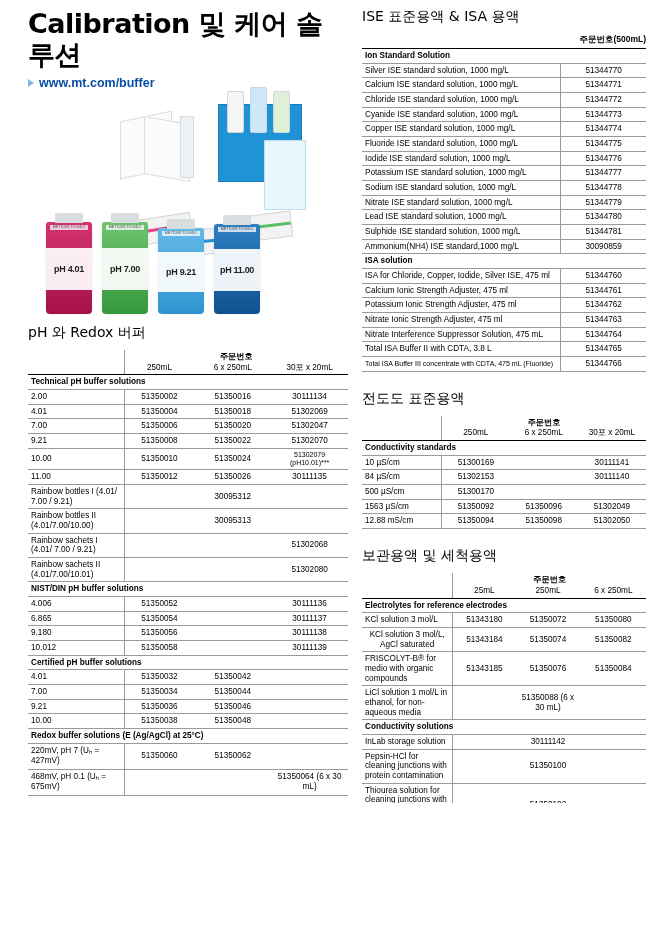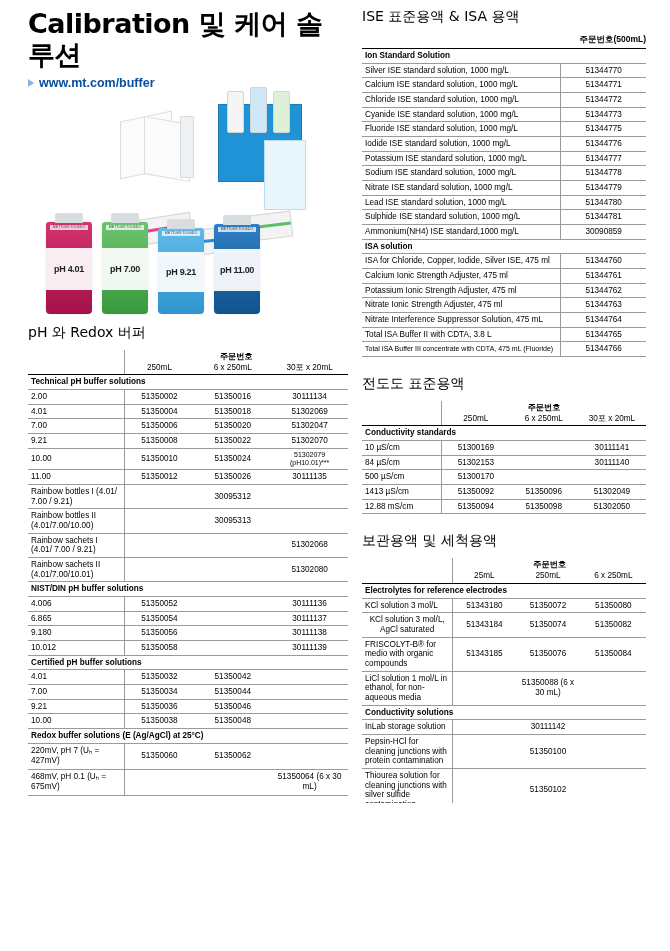--- a/index.html
+++ b/index.html
@@ -415,20 +415,24 @@
           </tr>
         <tr>
             <td>Chloride ISE standard solution, 1000 mg/L</td>
             <td class="c vline">51344772</td>
           </tr>
         <tr>
             <td>Cyanide ISE standard solution, 1000 mg/L</td>
             <td class="c vline">51344773</td>
           </tr>
         <tr>
+            <td>Copper ISE standard solution,  1000 mg/L</td>
+            <td class="c vline">51344774</td>
+          </tr>
+        <tr>
             <td>Fluoride ISE standard solution, 1000 mg/L</td>
             <td class="c vline">51344775</td>
           </tr>
         <tr>
             <td>Iodide ISE standard solution, 1000 mg/L</td>
             <td class="c vline">51344776</td>
           </tr>
         <tr>
             <td>Potassium ISE standard solution, 1000 mg/L</td>
             <td class="c vline">51344777</td>
@@ -523,21 +527,21 @@
             <td class="c"></td>
             <td class="c">30111140</td>
           </tr>
         <tr>
             <td>500 µS/cm</td>
             <td class="c vline">51300170</td>
             <td class="c"></td>
             <td class="c"></td>
           </tr>
         <tr>
-            <td>1413 µS/cm</td>
+            <td>1563 µS/cm</td>
             <td class="c vline">51350092</td>
             <td class="c">51350096</td>
             <td class="c">51302049</td>
           </tr>
         <tr>
             <td>12.88 mS/cm</td>
             <td class="c vline">51350094</td>
             <td class="c">51350098</td>
             <td class="c">51302050</td>
           </tr>

